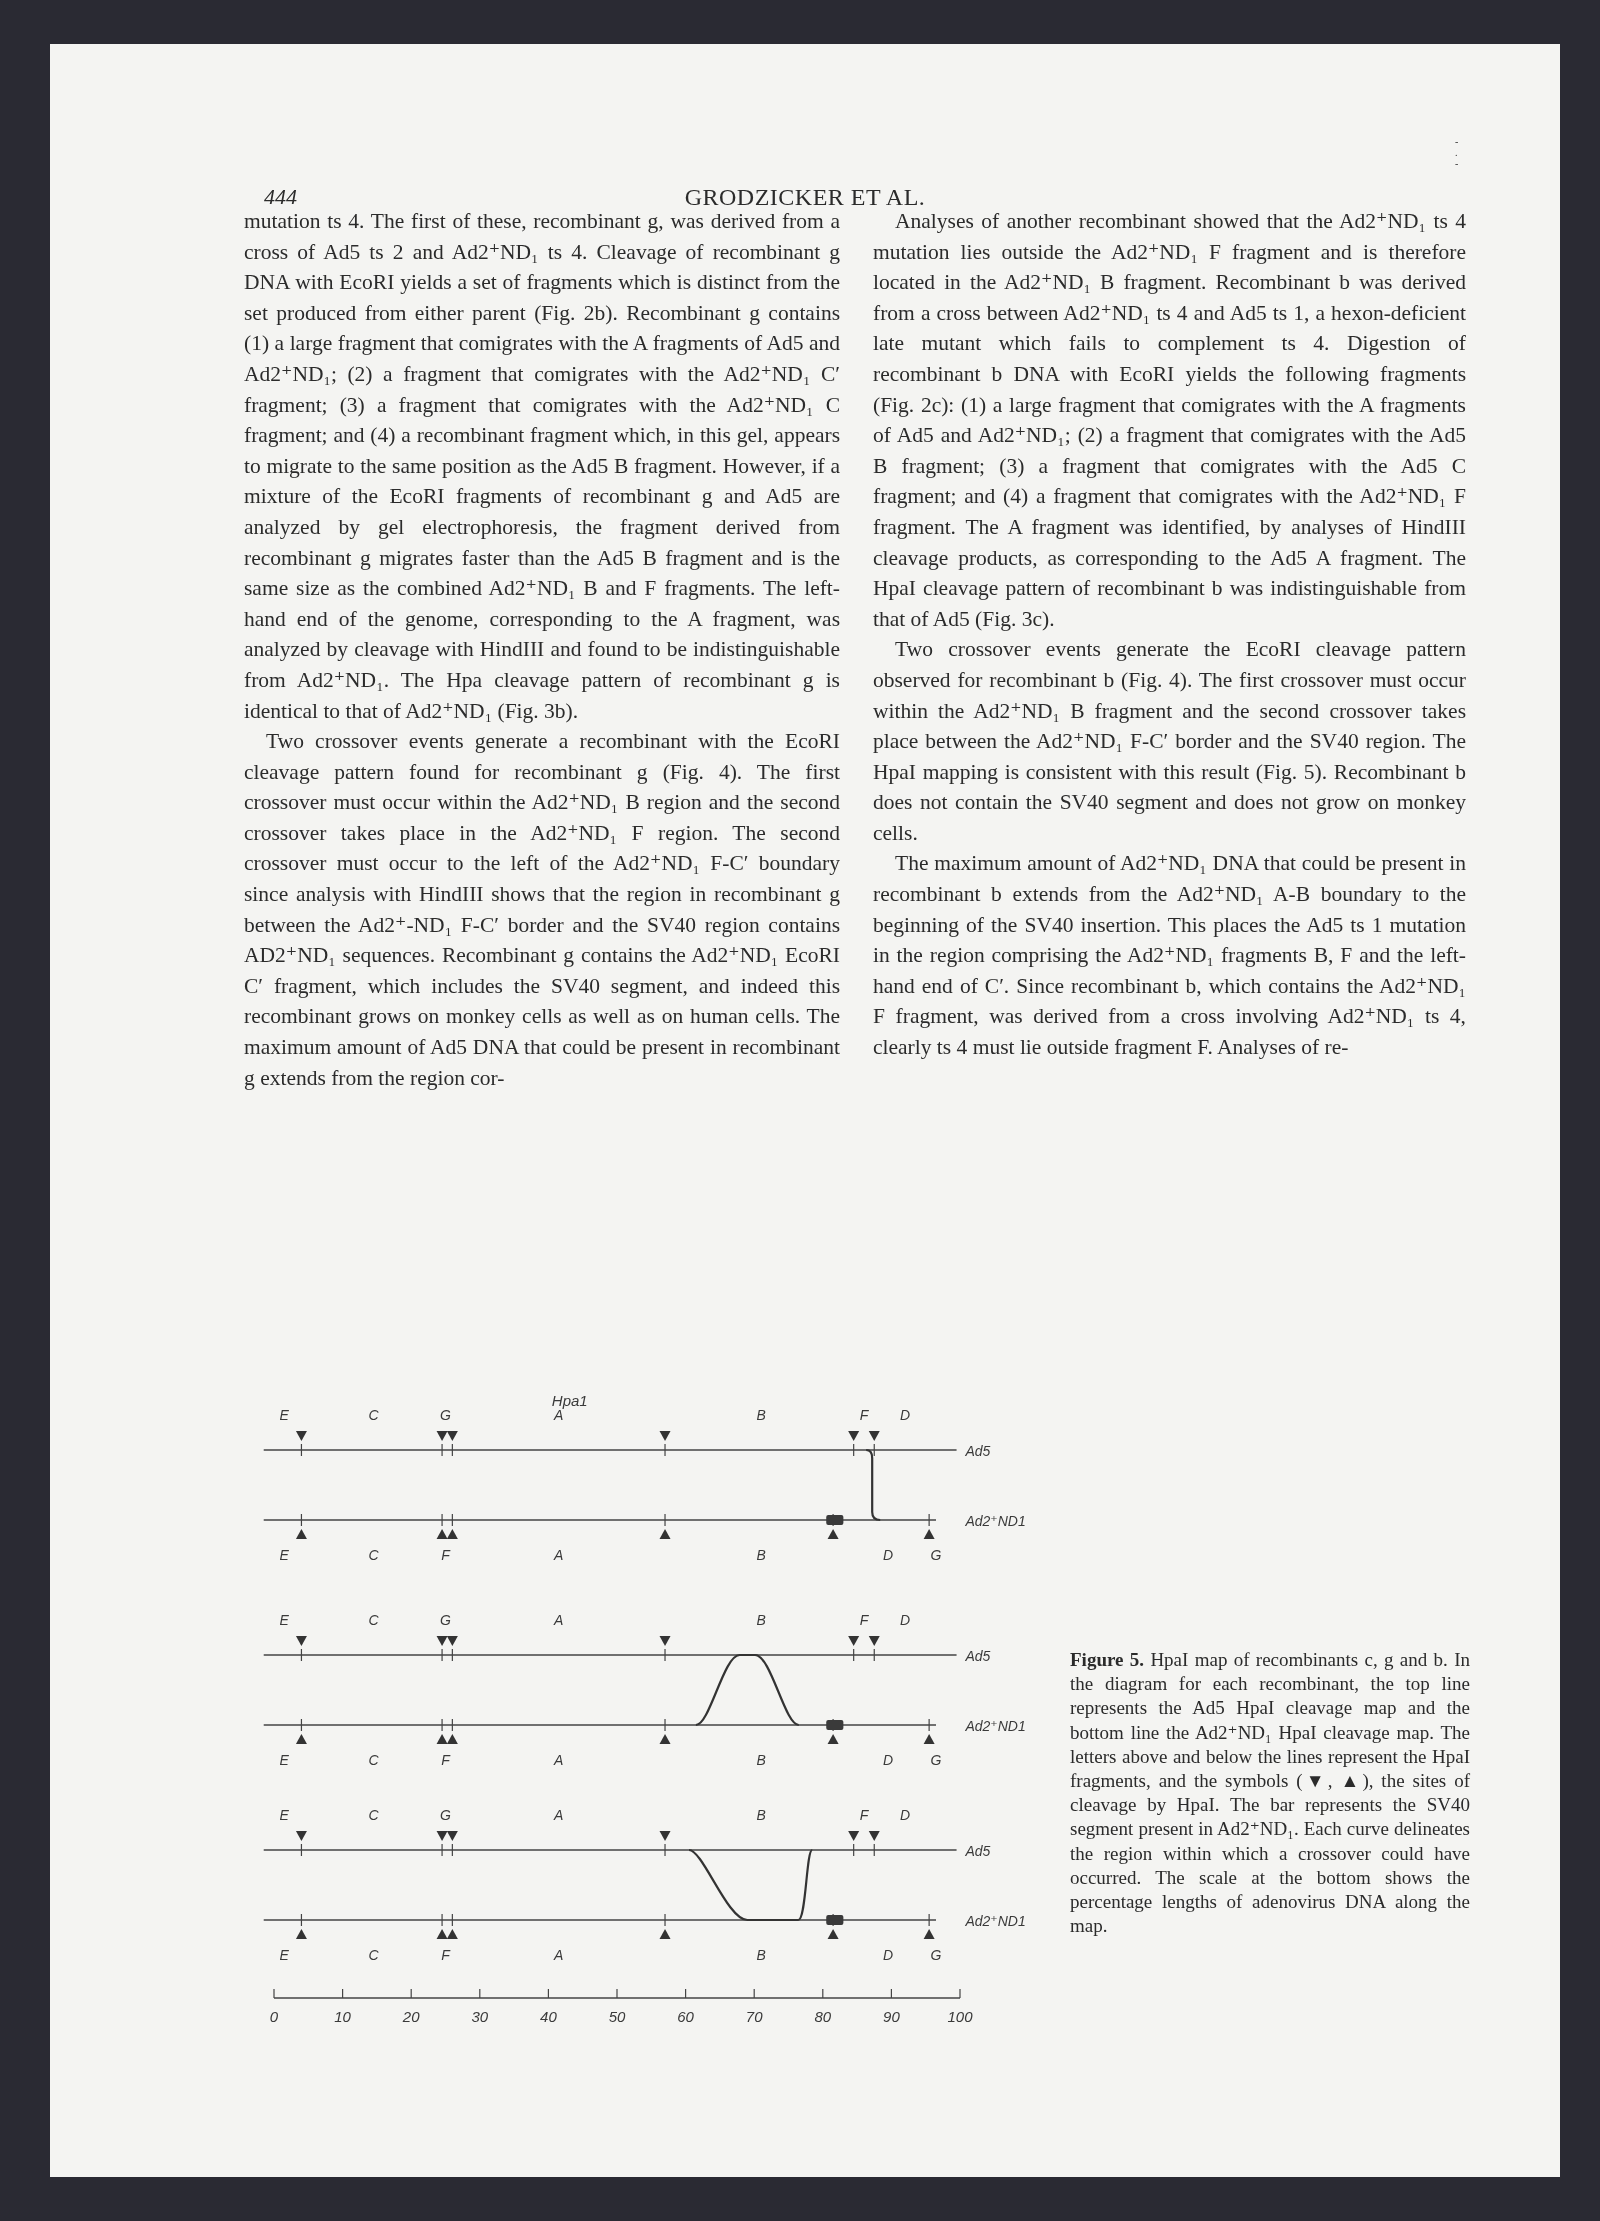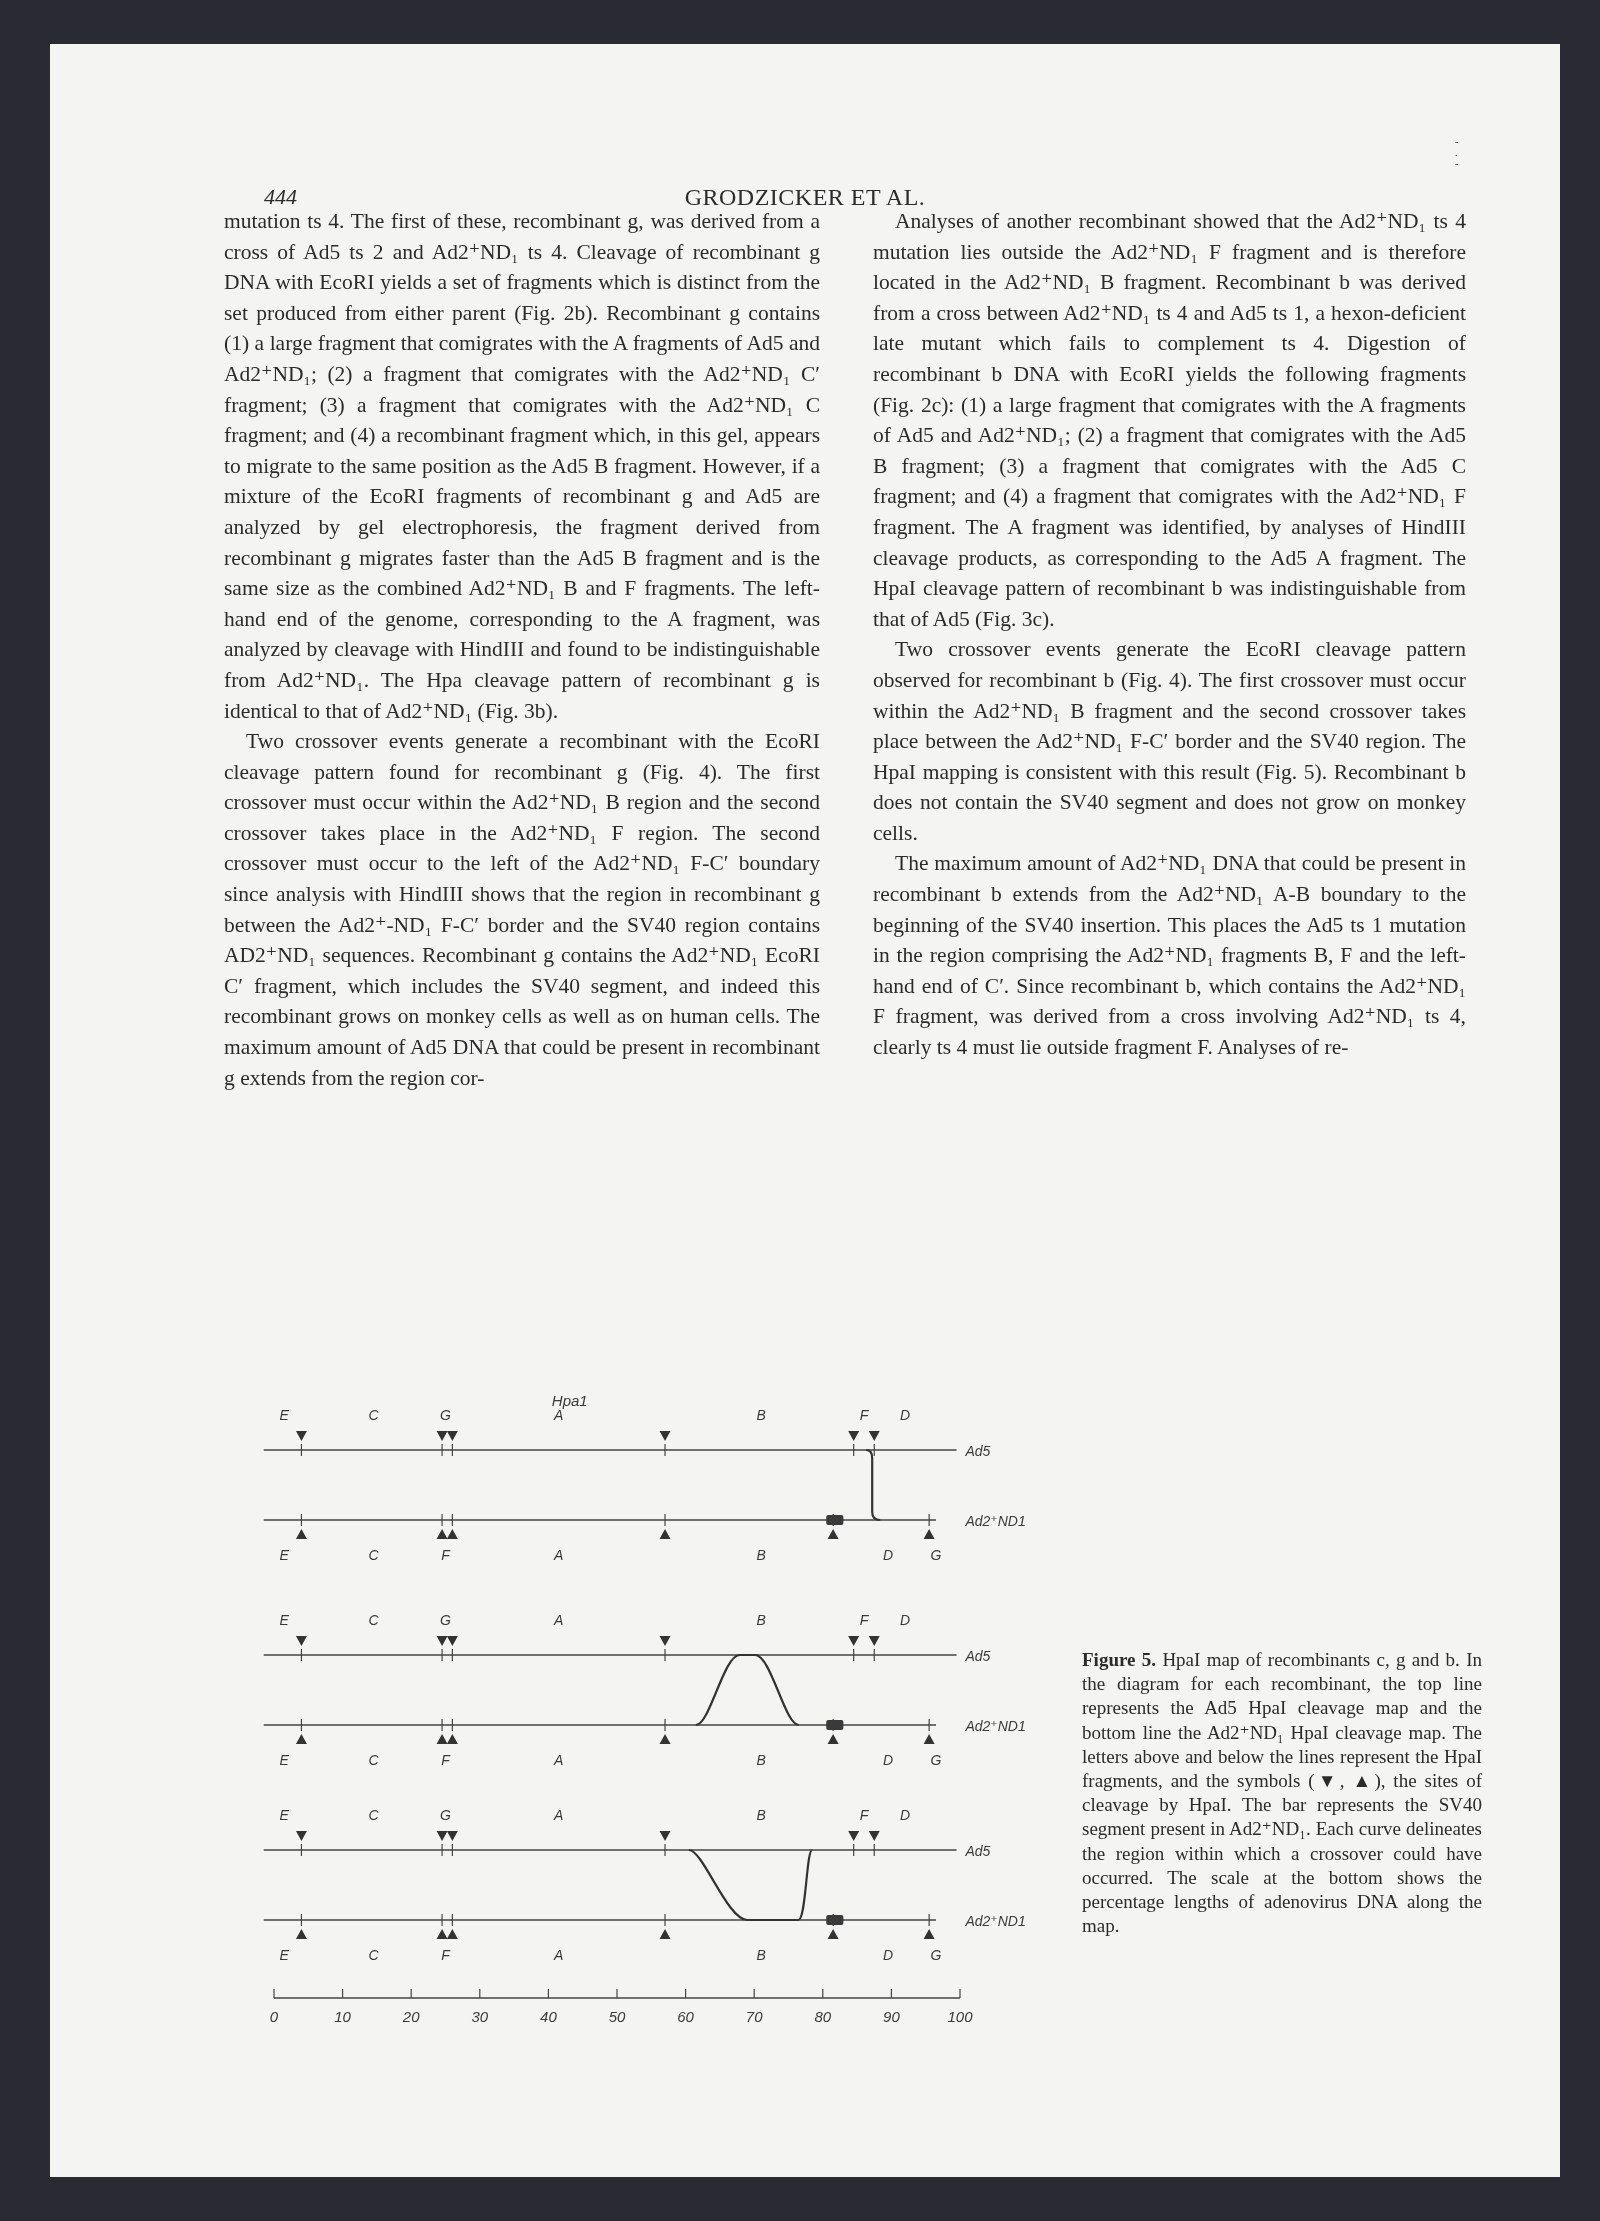--- a/index.html
+++ b/index.html
@@ -31,39 +31,38 @@
   }
   .running-title {
     position: absolute; left: 0; right: 0; top: 0; text-align: center;
     font-size: 24px; letter-spacing: 0.5px;
   }
   .column {
     position: absolute; top: 206px;
     font-size: 21.5px; line-height: 30.6px;
     text-align: justify;
   }
-  .col-left { left: 224px; width: 596px; }
+  .col-left { left: 244px; width: 596px; }
   .col-right { left: 873px; width: 593px; }
   .column p { margin: 0; }
   .column p.indent { text-indent: 22px; }
   .column p.noindent { text-indent: 0; }
 
   
   .figure {
     position: absolute; left: 220px; top: 1385px;
     width: 860px; height: 650px; font-style: italic;
   }
   .figure svg { position: absolute; left: 0; top: 0; }
   .fig-text { font-family: "Liberation Sans", "DejaVu Sans", sans-serif; fill: #3a3a3a; }
 
   .caption {
     position: absolute; left: 1070px; top: 1648px; width: 400px;
     font-size: 19px; line-height: 24.2px; text-align: justify;
     color: #2b2b2b;
-    margin-left: 12px;
   }
   .caption .fig-label { font-weight: bold; }
 </style>
 </head>
 <body>
 
 <div class="page">
   <div class="scan-marks">- . -</div>
 
   <div class="running-head">

